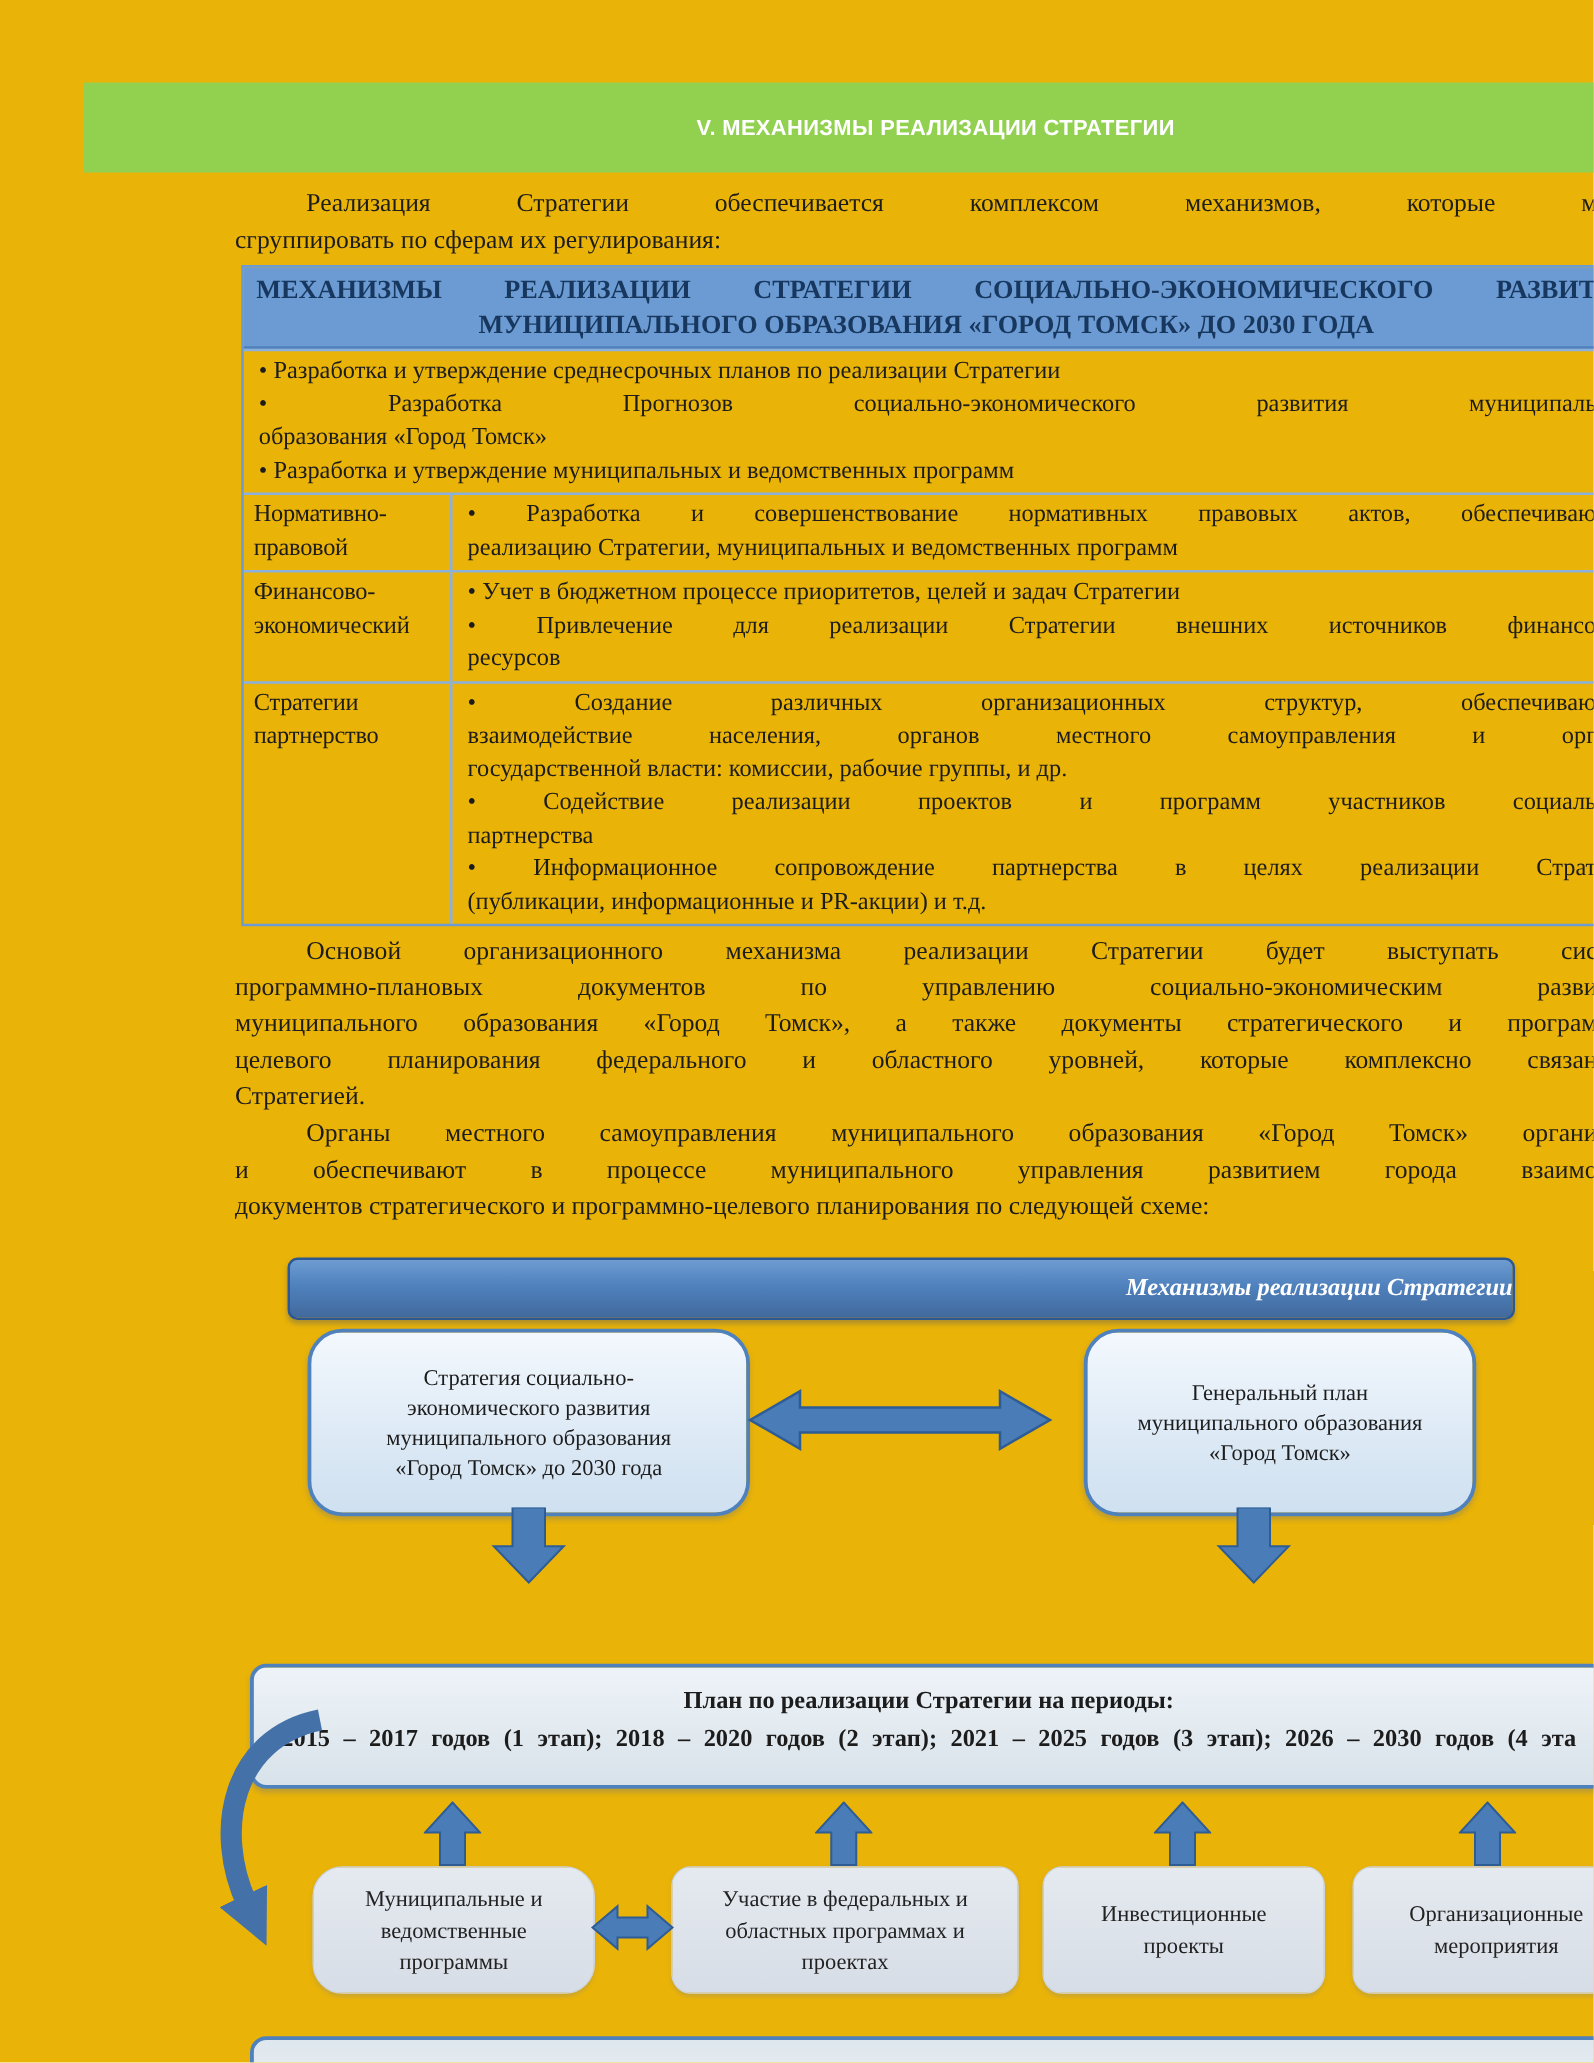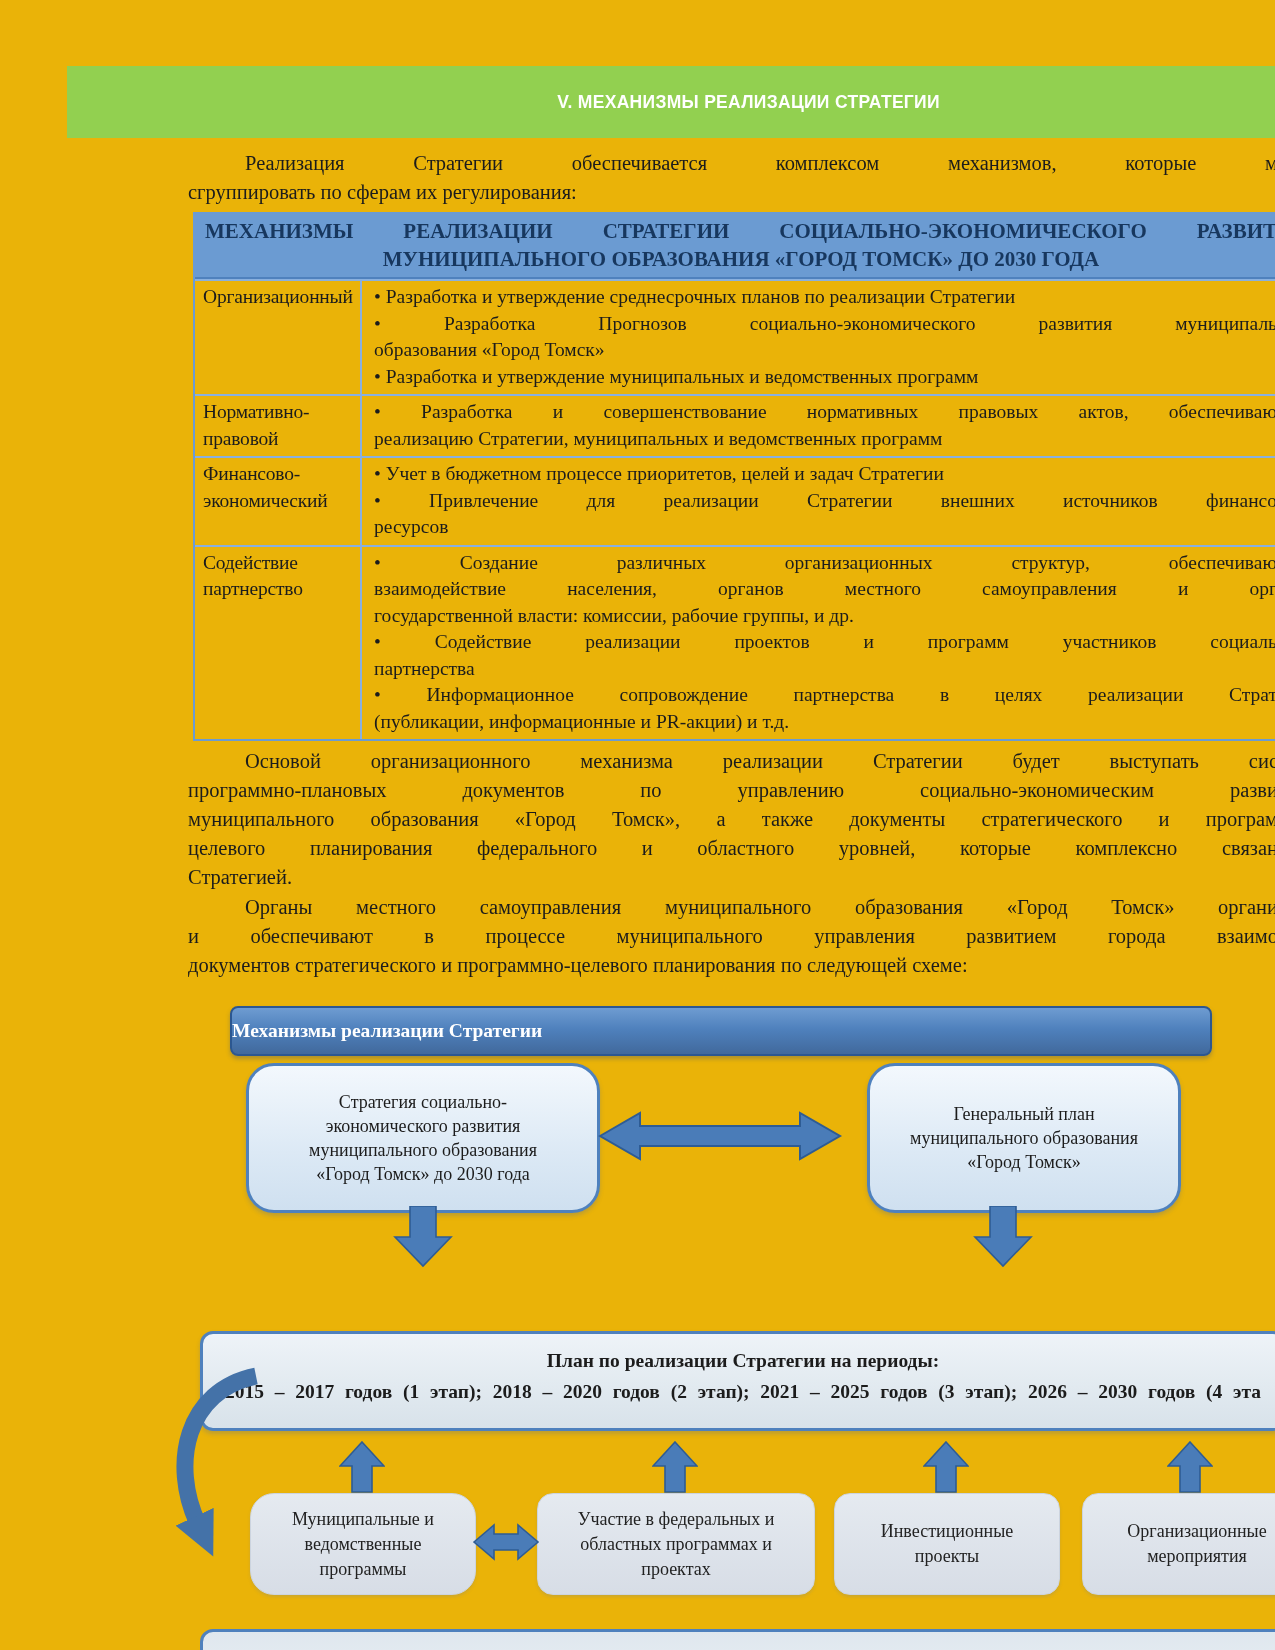--- a/index.html
+++ b/index.html
@@ -38,21 +38,21 @@
     width:153px;flex:0 0 153px;border-right:2px solid #8ab0dd;
     padding:3px 4px 4px 8px;letter-spacing:-0.2px;
   }
   .tdef{flex:1;padding:3px 10px 4px 12px;}
   .tdef .pline{margin:0;}
   
   .dg-bar{
     position:absolute;left:230px;top:1006px;width:978px;height:46px;border-radius:8px;
     background:linear-gradient(180deg,#6e9cd1 0%,#4f81bd 45%,#41699c 100%);
     border:2px solid #2c5790;box-shadow:0 3px 4px rgba(60,80,110,.35);
-    display:flex;align-items:center;justify-content:flex-start;
+    display:flex;align-items:center;justify-content:flex-end;font-style:italic;
   }
   .dg-bar-title{color:#ffffff;font-weight:bold;font-size:19.5px;}
   .dg-roundbox{
     position:absolute;border:3px solid #4f81bd;border-radius:28px;
     background:linear-gradient(180deg,#f3f8fd 0%,#dce9f5 60%,#cfe0f0 100%);
     box-shadow:0 3px 4px rgba(90,110,140,.3);
     display:flex;align-items:center;justify-content:center;text-align:center;
     font-size:18px;line-height:24px;
   }
   .prelines{white-space:pre-line;}
@@ -93,21 +93,20 @@
     <div class="pline">сгруппировать по сферам их регулирования:</div>
   </div>
 
   <div class="stable">
     <div class="thead">
       <div class="hline1">МЕХАНИЗМЫ РЕАЛИЗАЦИИ СТРАТЕГИИ СОЦИАЛЬНО-ЭКОНОМИЧЕСКОГО РАЗВИТ</div>
       <div class="hline2">МУНИЦИПАЛЬНОГО ОБРАЗОВАНИЯ «ГОРОД ТОМСК» ДО 2030 ГОДА</div>
     </div>
 
     <div class="trow">
-      <div class="tterm">Организационный</div>
       <div class="tdef">
         <div class="pline">• Разработка и утверждение среднесрочных планов по реализации Стратегии</div>
         <div class="pline stretch">• Разработка Прогнозов социально-экономического развития муниципаль</div>
         <div class="pline">образования «Город Томск»</div>
         <div class="pline">• Разработка и утверждение муниципальных и ведомственных программ</div>
       </div>
     </div>
 
     <div class="trow">
       <div class="tterm">Нормативно-правовой</div>
@@ -120,21 +119,21 @@
     <div class="trow">
       <div class="tterm">Финансово-экономический</div>
       <div class="tdef">
         <div class="pline">• Учет в бюджетном процессе приоритетов, целей и задач Стратегии</div>
         <div class="pline stretch">• Привлечение для реализации Стратегии внешних источников финансо</div>
         <div class="pline">ресурсов</div>
       </div>
     </div>
 
     <div class="trow">
-      <div class="tterm">Содействие партнерство</div>
+      <div class="tterm">Стратегии партнерство</div>
       <div class="tdef">
         <div class="pline stretch">• Создание различных организационных структур, обеспечиваю</div>
         <div class="pline stretch">взаимодействие населения, органов местного самоуправления и орг</div>
         <div class="pline">государственной власти: комиссии, рабочие группы, и др.</div>
         <div class="pline stretch">• Содействие реализации проектов и программ участников социаль</div>
         <div class="pline">партнерства</div>
         <div class="pline stretch">• Информационное сопровождение партнерства в целях реализации Страт</div>
         <div class="pline">(публикации, информационные и PR-акции) и т.д.</div>
       </div>
     </div>

